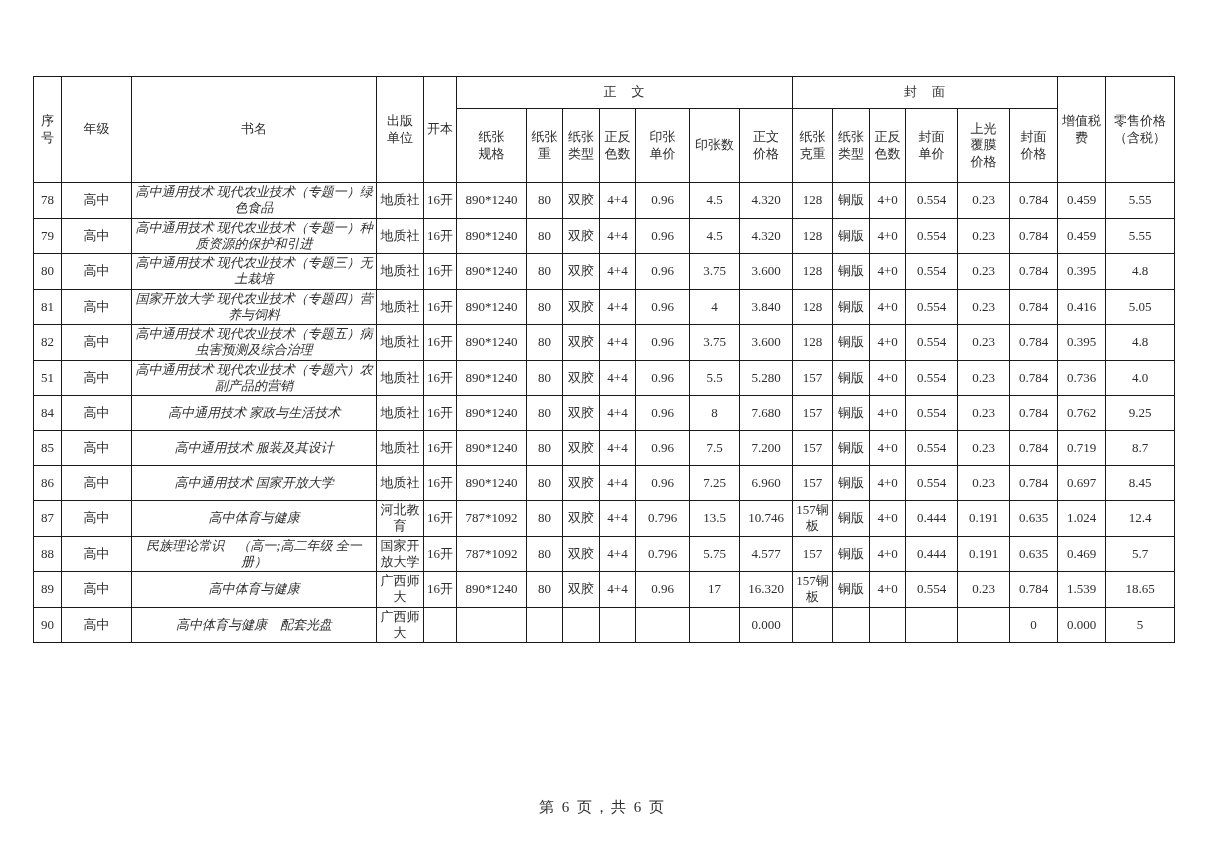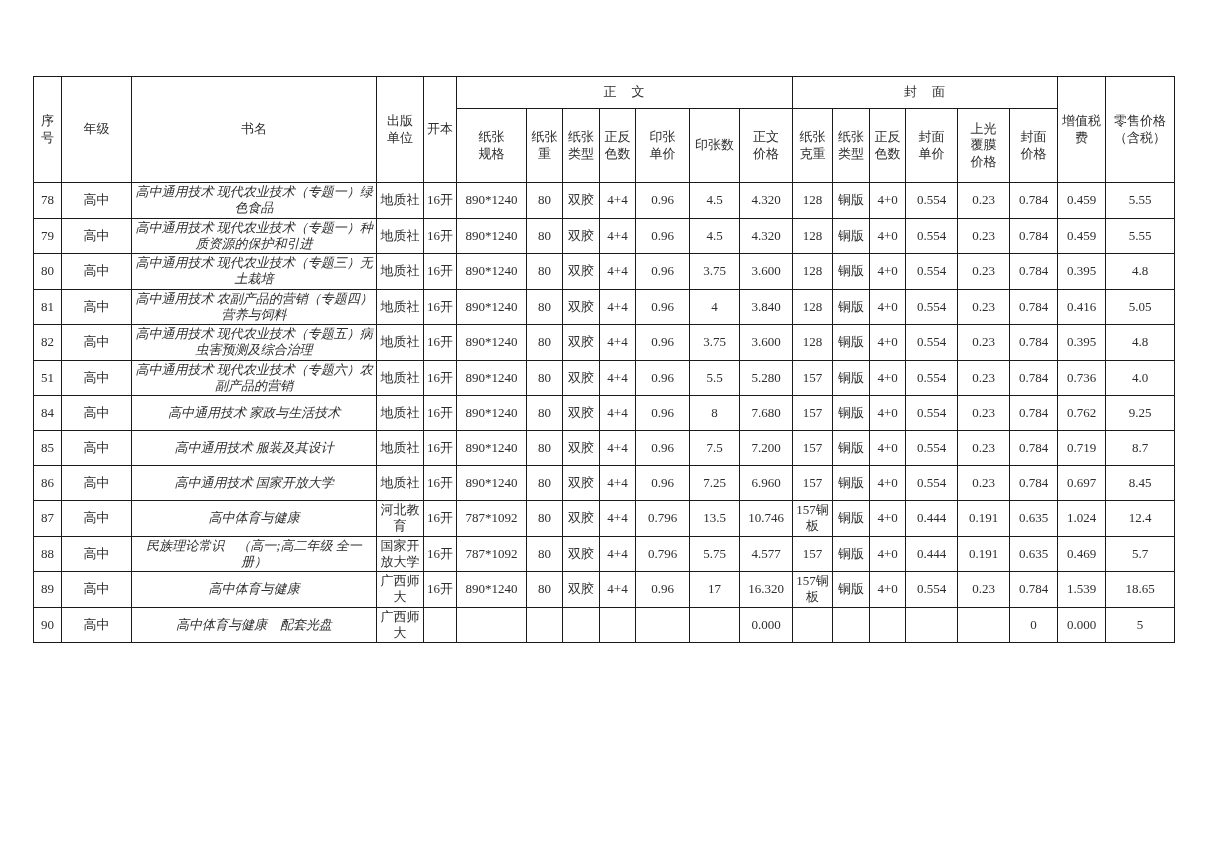--- a/index.html
+++ b/index.html
@@ -200,21 +200,21 @@
     <td>4+0</td>
     <td>0.554</td>
     <td>0.23</td>
     <td>0.784</td>
     <td>0.395</td>
     <td>4.8</td>
   </tr>
         <tr>
     <td>81</td>
     <td>高中</td>
-    <td class="cell-title">高中通用技术 农副产品的营销（专题四）营养与饲料</td>
+    <td class="cell-title">国家开放大学 现代农业技术（专题四）营养与饲料</td>
     <td>地质社</td>
     <td>16开</td>
     <td>890*1240</td>
     <td>80</td>
     <td>双胶</td>
     <td>4+4</td>
     <td>0.96</td>
     <td>4</td>
     <td>3.840</td>
     <td>128</td>
@@ -420,14 +420,15 @@
     <td></td>
     <td></td>
     <td></td>
     <td>0</td>
     <td>0.000</td>
     <td>5</td>
   </tr>
       </tbody>
   </table>
 
+  <div class="footer">第 6 页，共 6 页</div>
 
 </div>
 
 </body></html>

